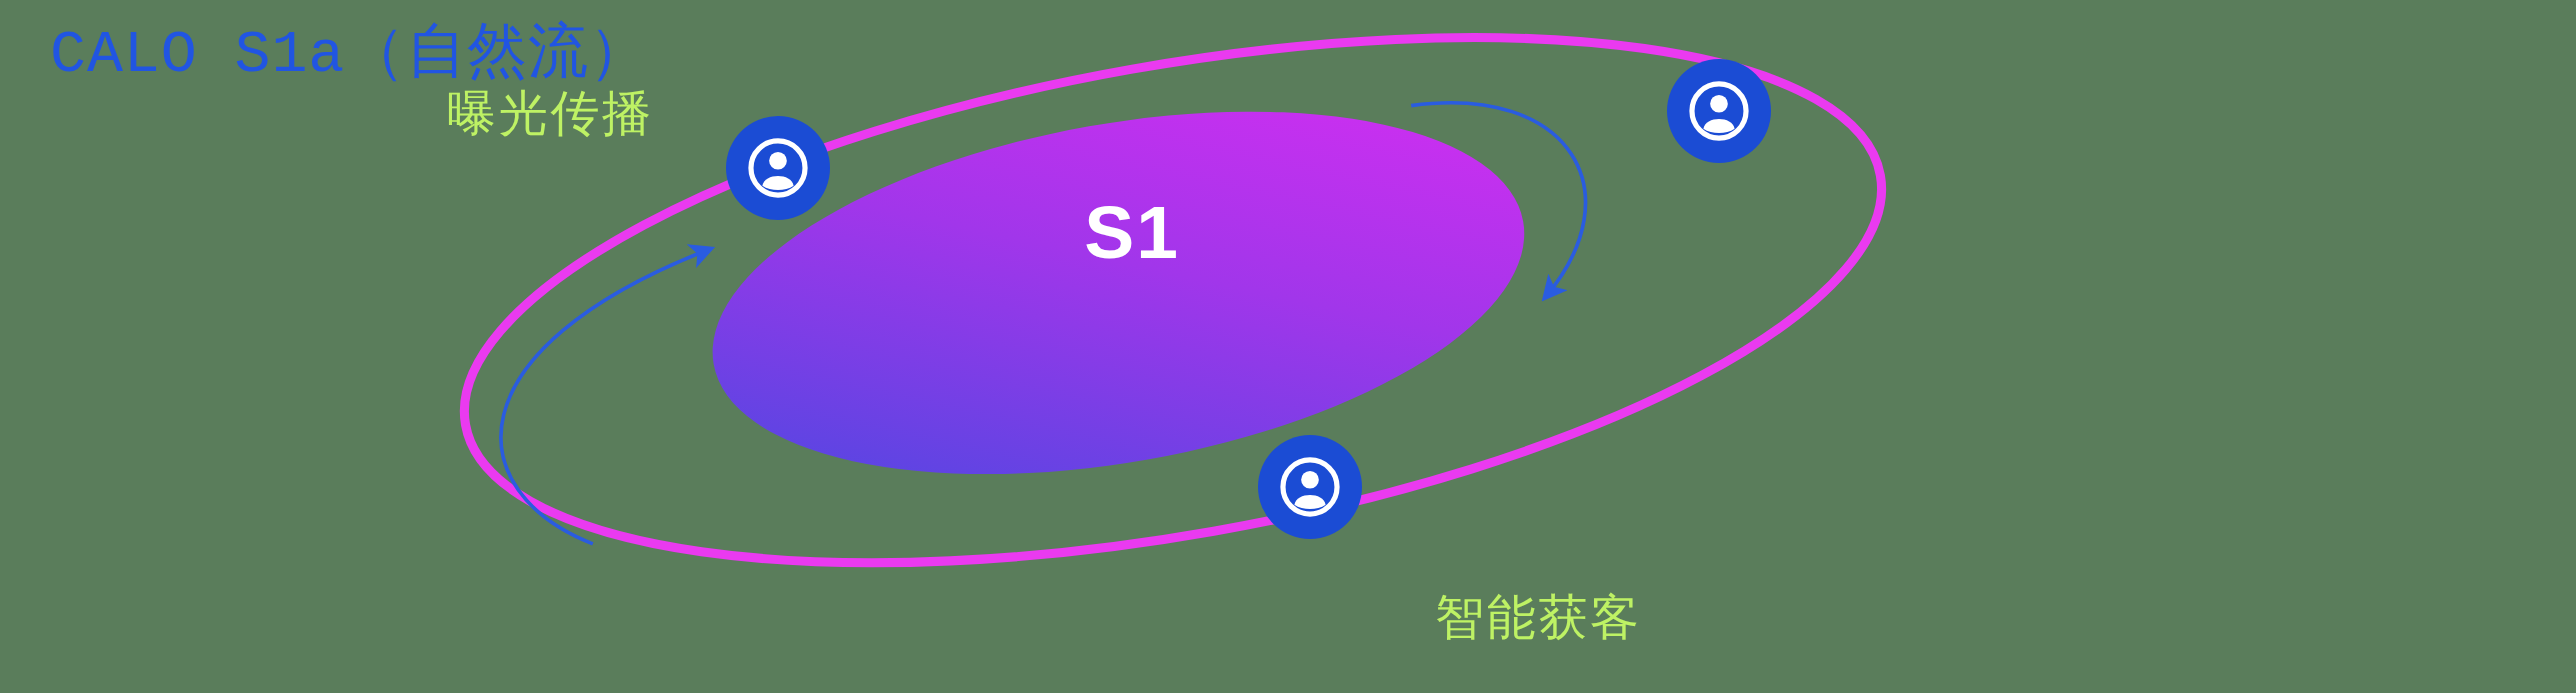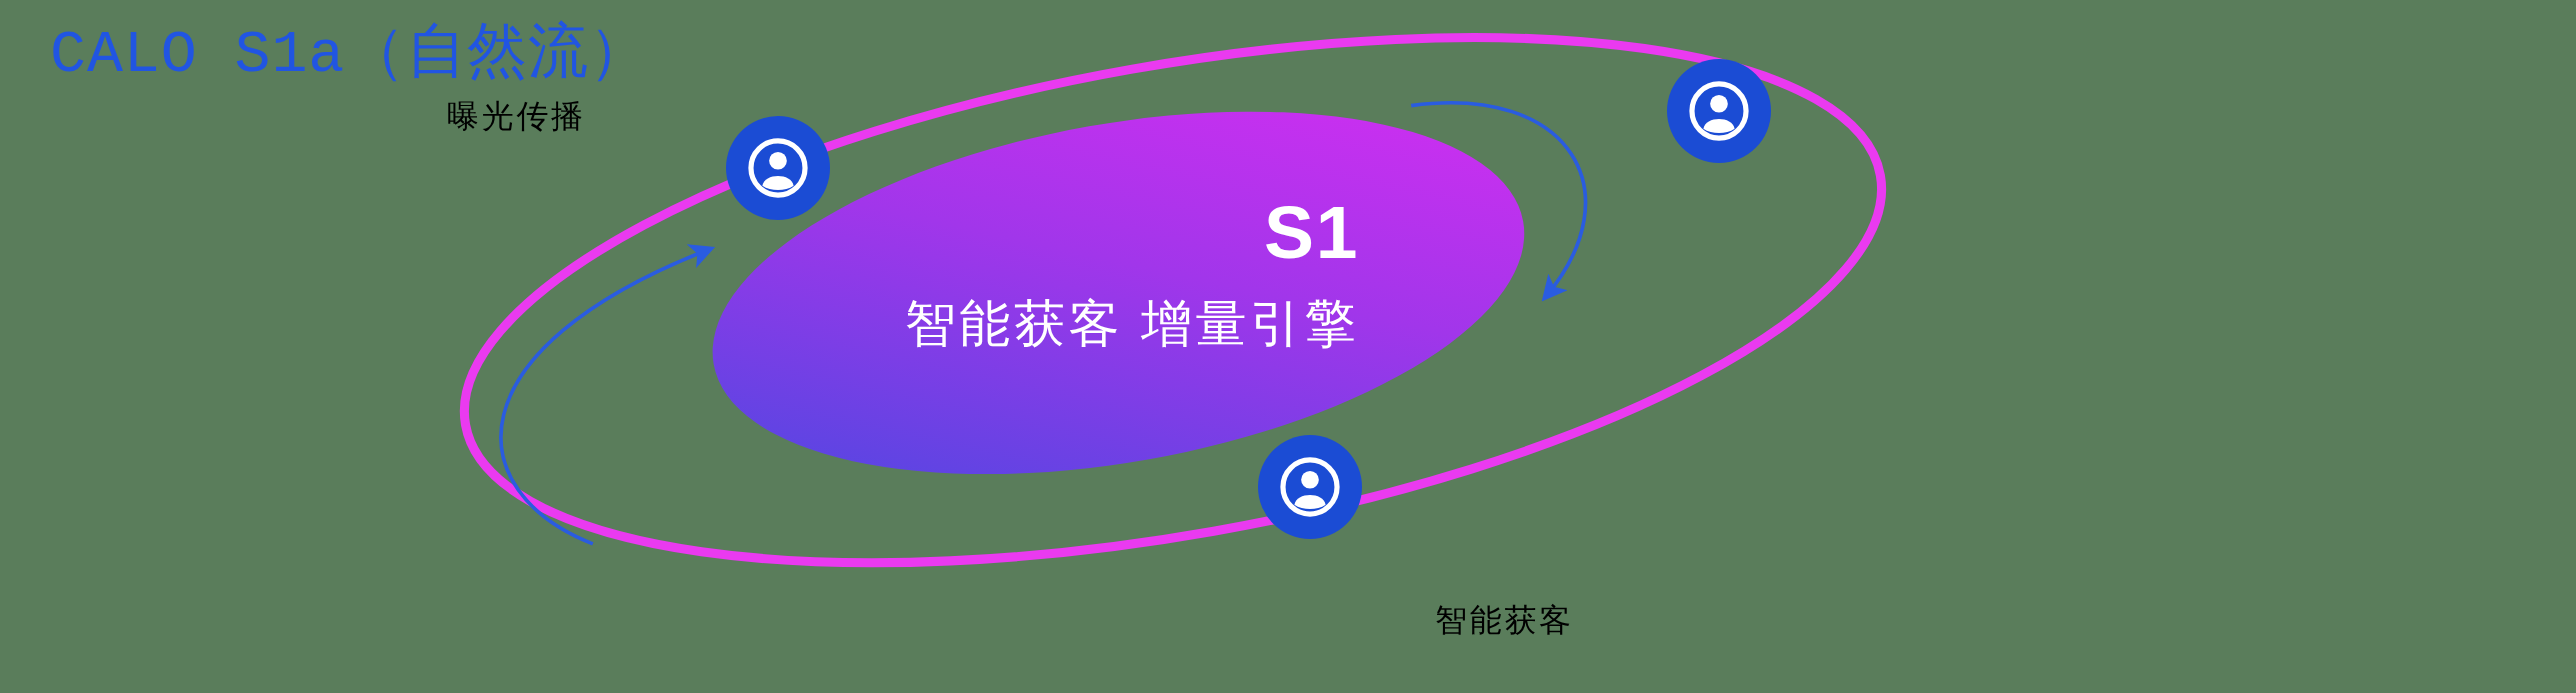--- a/index.html
+++ b/index.html
@@ -7,33 +7,33 @@
     position:relative;
     width:2576px; height:694px;
     overflow:hidden;
     background: var(--bg, #5a7d5b);
     font-family:"Liberation Sans","DejaVu Sans",sans-serif;
   }
   .shapes { position:absolute; left:0; top:0; width:100%; height:100%; display:block; }
 
   .label { position:absolute; white-space:nowrap; line-height:1.1; }
   .node-title { color: var(--accentBlue, #2155e2); font-size:60px; letter-spacing:0.9px; }
-  .node-sub   { color:#000000; font-size:32px; letter-spacing:2.7px;margin-top:12px; }
+  .node-sub   { color:#bef264; font-size:49px; letter-spacing:2.7px; }
 
   .title-a { left:50px;   top:22px;font-family:Liberation Mono, monospace;  }
   .sub-a   { left:447px;  top:87px;  }
   .title-b { left:1829px; top:80px;  }
   .sub-b   { left:1962px; top:193px; }
   .title-c { left:1375px; top:489px; }
   .sub-c   { left:1435px; top:591px; }
 
   .core-text {
     position:absolute; left:1132px; top:189px;
     transform:translateX(-50%);
-    text-align:right; color:#ffffff;
+    text-align:left; color:#ffffff;
   }
   .core-title { font-size:75px; font-weight:600; letter-spacing:1.8px; }
   .core-subtitle { font-size:51px; margin-top:14.5px; letter-spacing:3.6px; }
 
   .node { position:absolute; width:104px; height:104px; }
   .node svg { width:100%; height:100%; display:block; }
   .node-a { left:726px;  top:116px; }
   .node-b { left:1667px; top:59px;  }
   .node-c { left:1258px; top:435px; }
   .node-bg { fill: var(--nodeBlue, #1b4cd4); }
@@ -59,21 +59,20 @@
 
     <ellipse cx="1230" cy="322" rx="452" ry="186" transform="rotate(-10 1230 322)" fill="url(#coreGrad)"></ellipse>
 
     <path d="M652 598 C505 540 495 385 780 274" fill="none" style="stroke:var(--arrowBlue,#2a5ce0)" stroke-width="4" marker-end="url(#arrowHead)"></path>
 
     <path d="M1552 116 C1728 92 1796 212 1700 326" fill="none" style="stroke:var(--arrowBlue,#2a5ce0)" stroke-width="4" marker-end="url(#arrowHead)"></path>
   </svg>
 
   <div class="core-text">
     <div class="core-title">S1</div>
-    <div class="core-subtitle">智能获客  增量引擎</div>
   </div>
 
   <div class="node node-a">
     <svg viewBox="0 0 100 100">
       <circle class="node-bg" cx="50" cy="50" r="50"></circle>
       <circle cx="50" cy="50" r="26" fill="none" stroke="#ffffff" stroke-width="5"></circle>
       <circle cx="50" cy="43" r="8.5" fill="#ffffff"></circle>
       <path d="M35 67 C37 54.5 63 54.5 65 67 C57 72.5 43 72.5 35 67 Z" fill="#ffffff"></path>
     </svg>
   </div>

